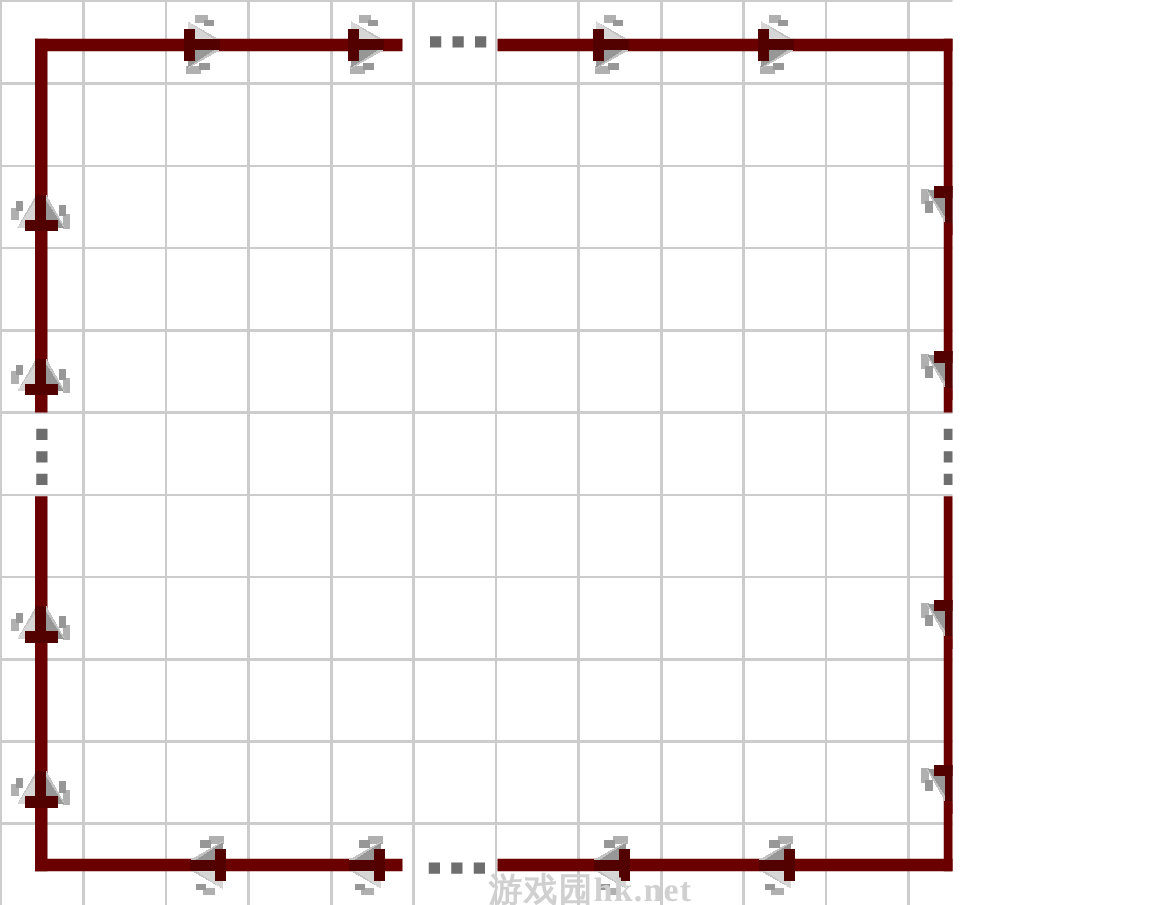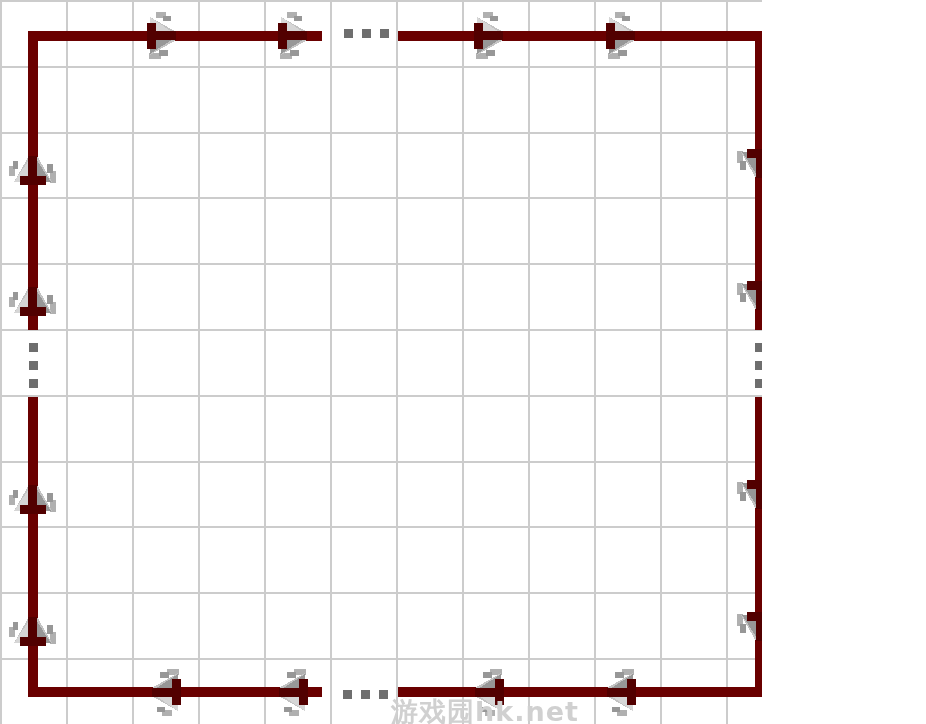--- a/index.html
+++ b/index.html
@@ -7,21 +7,21 @@
   .wire{position:absolute;}
   .arrow{position:absolute;width:50px;height:50px;}
   .arrow svg{display:block;}
   .dot{position:absolute;}
   .sprite{position:absolute;line-height:0;}
   .watermark{position:absolute;white-space:nowrap;font-weight:700;letter-spacing:1px;z-index:30;}
 </style>
 </head>
 <body>
 
-<div id="canvas" style="width: 762px; height: 724px; background-color: rgb(255, 255, 255); background-image: repeating-linear-gradient(to right, rgb(204, 204, 204) 0px, rgb(204, 204, 204) 2px, transparent 2px, transparent 66px), repeating-linear-gradient(rgb(204, 204, 204) 0px, rgb(204, 204, 204) 2px, transparent 2px, transparent 65.8px);">
+<div id="canvas" style="width: 762px; height: 724px; background-color: rgb(255, 255, 255); background-image: repeating-linear-gradient(to right, rgb(204, 204, 204) 0px, rgb(204, 204, 204) 2px, transparent 2px, transparent 66px), repeating-linear-gradient(rgb(204, 204, 204) 0px, rgb(204, 204, 204) 2px, transparent 2px, transparent 65.8px); font-family: Liberation Serif, serif;">
   <div class="watermark" style="left: 391px; top: 694px; font-size: 27px; color: rgb(208, 208, 208);">游戏园hk.net</div>
 <div class="wire" style="left: 28px; top: 31px; width: 294px; height: 10px; background: rgb(106, 0, 0); z-index: 1;"></div>
     <div class="wire" style="left: 398px; top: 31px; width: 367px; height: 10px; background: rgb(106, 0, 0); z-index: 1;"></div>
     <div class="wire" style="left: 28px; top: 31px; width: 10px; height: 299px; background: rgb(106, 0, 0); z-index: 1;"></div>
     <div class="wire" style="left: 28px; top: 397px; width: 10px; height: 300px; background: rgb(106, 0, 0); z-index: 1;"></div>
     <div class="wire" style="left: 755px; top: 31px; width: 10px; height: 299px; background: rgb(106, 0, 0); z-index: 1;"></div>
     <div class="wire" style="left: 755px; top: 397px; width: 10px; height: 300px; background: rgb(106, 0, 0); z-index: 1;"></div>
     <div class="wire" style="left: 28px; top: 687px; width: 294px; height: 10px; background: rgb(106, 0, 0); z-index: 1;"></div>
     <div class="wire" style="left: 398px; top: 687px; width: 367px; height: 10px; background: rgb(106, 0, 0); z-index: 1;"></div>
     <div class="dot" style="left: 344px; top: 29px; width: 9px; height: 9px; background: rgb(110, 110, 110); z-index: 1;"></div>

